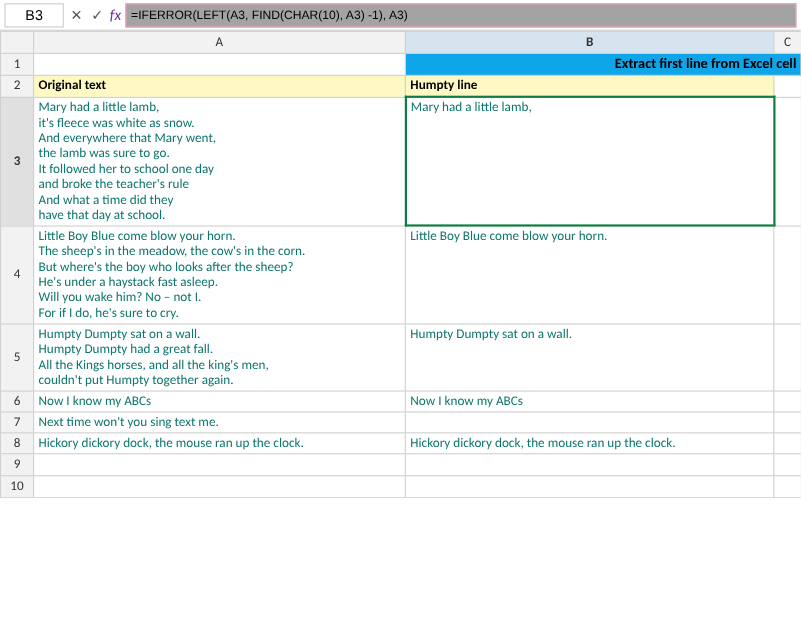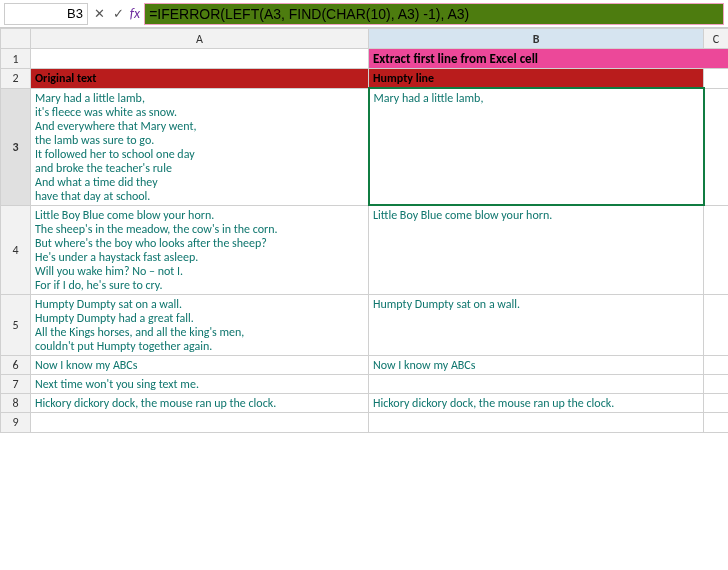--- a/index.html
+++ b/index.html
@@ -7,23 +7,23 @@
 
     .formula-bar {
       display: flex;
       align-items: center;
       border-bottom: 1px solid #ccc;
       background: #fff;
       height: 28px;
       padding: 0 4px;
     }
     .cell-ref {
-      width: 84px;
+      width: 54px;
       border: 1px solid #ccc;
-      text-align: right;
+      text-align: center;
       font-size: 13px;
       padding: 2px 4px;
       height: 22px;
     }
     .formula-icons {
       display: flex;
       align-items: center;
       margin: 0 4px;
       gap: 4px;
     }
@@ -36,22 +36,22 @@
     .fx-label {
       color: #7030a0;
       font-style: italic;
       font-size: 14px;
       margin-right: 4px;
       text-align: center;
     }
     .formula-input {
       flex: 1;
       border: 1px solid #f0a0c0;
-      background: #4d7c0f;
-      font-size: 14px;
+      background: #a3a3a3;
+      font-size: 11px;
       padding: 2px 4px;
       height: 22px;
       color: #000;
       outline: none;
     }
 
     .spreadsheet {
       width: 728px;
       overflow: hidden;
     }
@@ -93,30 +93,30 @@
       vertical-align: middle;
       padding: 0;
     }
 
     .row-num.active-row {
       background: #e0e0e0;
       font-weight: bold;
     }
 
     .title-cell {
-      text-align: left;
+      text-align: right;
       font-weight: bold;
       font-size: 13px;
-      background: #ec4899;
+      background: #0ea5e9;
     }
 
     .header-cell {
       font-weight: bold;
       font-size: 12px;
-      background: #b91c1c;
+      background: #fef9c3;
     }
 
     .text-blue { color: #0f766e; }
 
     .selected-cell {
       border: 2px solid #107c41 !important;
     }
   </style>
 </head>
 <body>
@@ -219,15 +219,21 @@
         <td></td>
       </tr>
 
       <tr style="height:20px;">
         <td class="row-num">9</td>
         <td></td>
         <td></td>
         <td></td>
       </tr>
 
+      <tr style="height:20px;">
+        <td class="row-num">10</td>
+        <td></td>
+        <td></td>
+        <td></td>
+      </tr>
     </tbody>
   </table>
 </div>
 
 </body></html>

